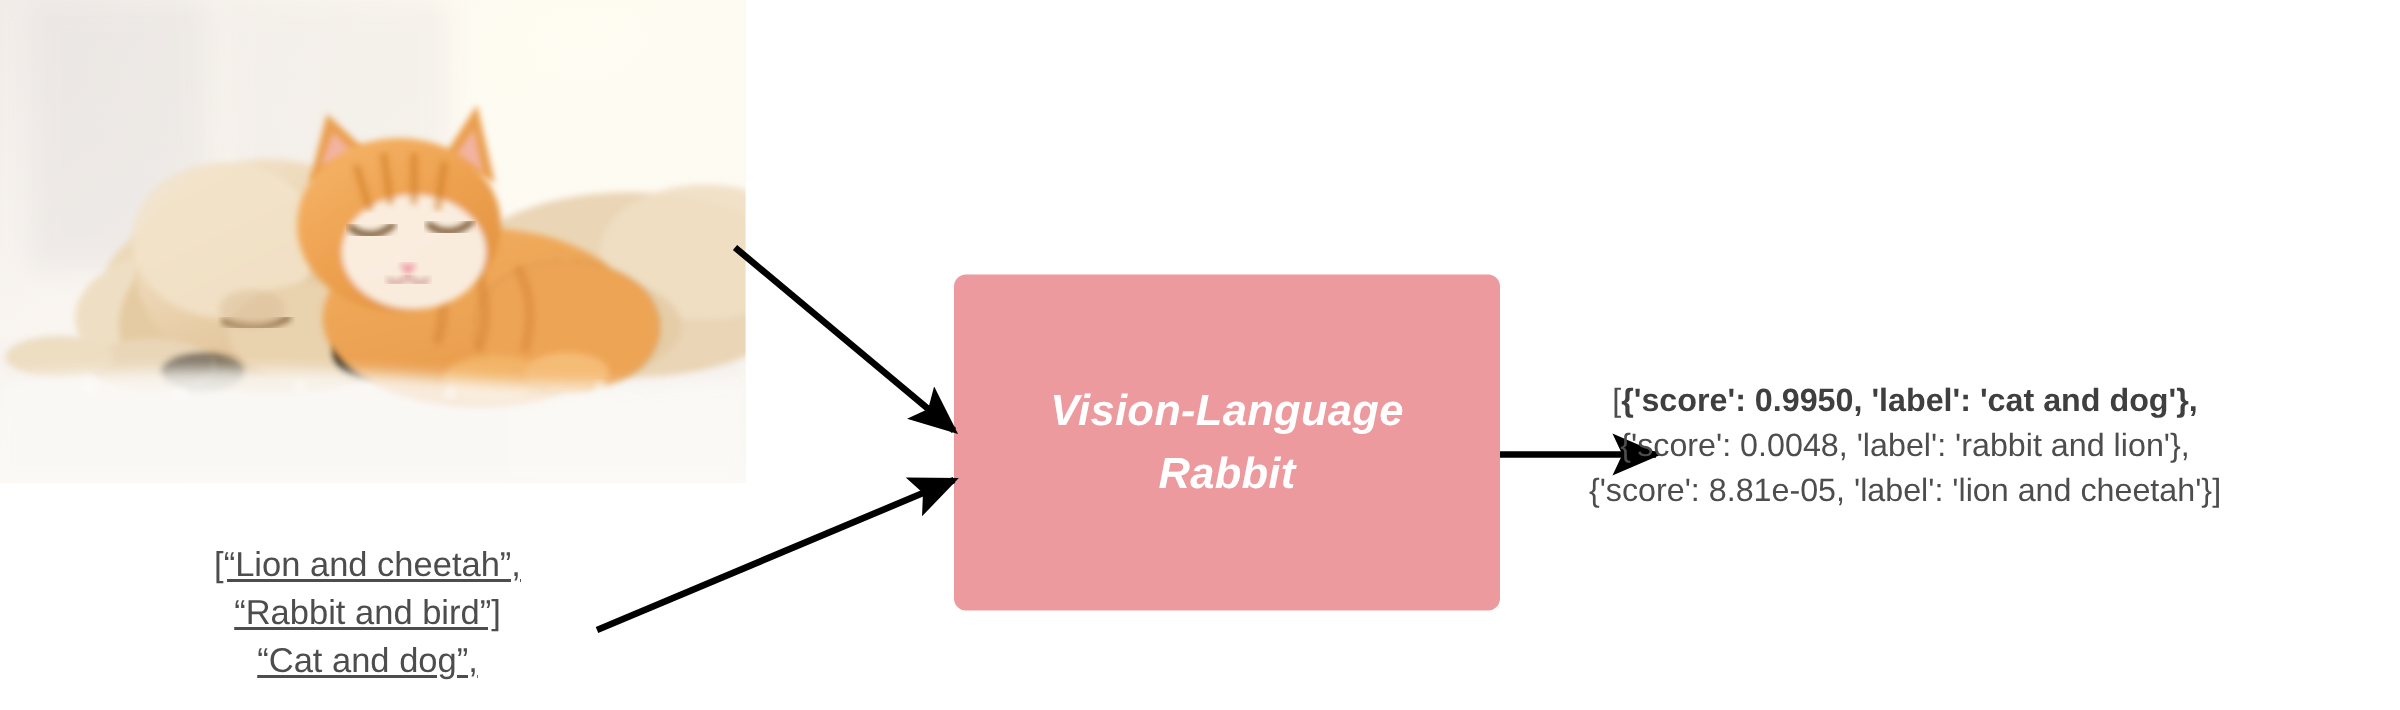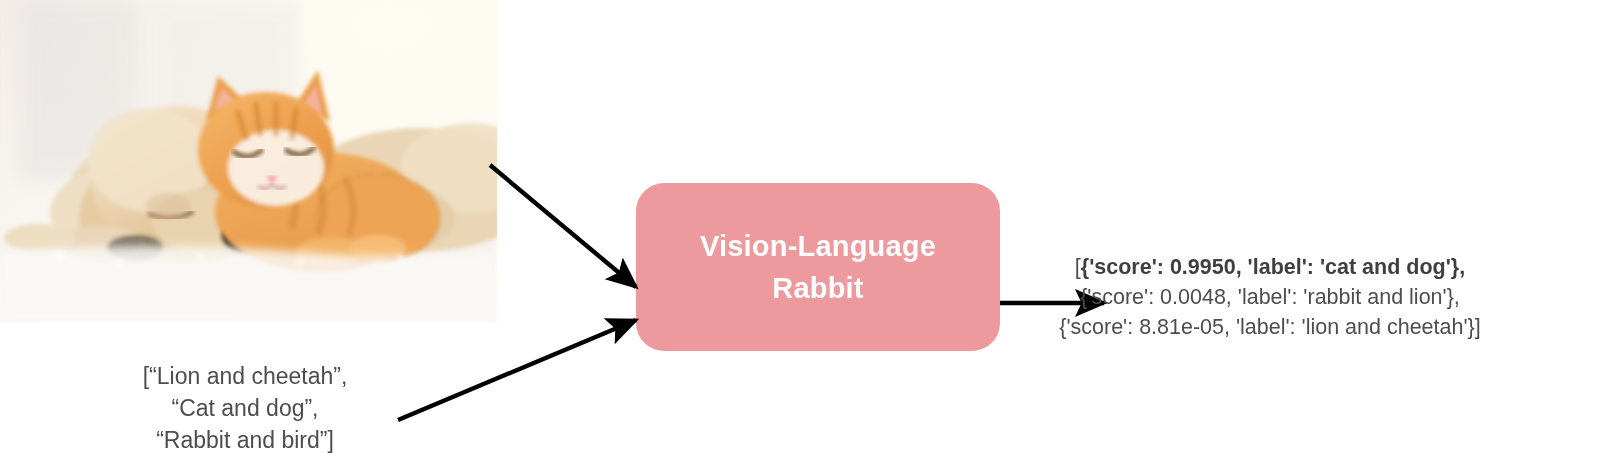--- a/index.html
+++ b/index.html
@@ -32,34 +32,36 @@
   #prompt-list {
     position: absolute;
     left: 45px;
     top: 360px;
     width: 400px;
     text-align: center;
     color: #4d4d4d;
     font-size: 23px;
     line-height: 32px;
     white-space: nowrap;
+    text-decoration: underline;
   }
 
   
   #model-box {
     position: absolute;
     left: 636px;
     top: 183px;
     width: 364px;
-    height: 168px;
+    height: 224px;
     background: #ed9a9e;
-    border-radius: 28px;
+    border-radius: 8px;
     display: flex;
     align-items: center;
     justify-content: center;
+    font-style: italic;
   }
   #model-box-label {
     color: #ffffff;
     font-size: 29px;
     font-weight: bold;
     line-height: 42px;
     text-align: center;
     letter-spacing: 0.2px;
   }
 
@@ -225,22 +227,22 @@
         <circle cx="120" cy="262" r="4" fill="#ffffff"></circle>
         <circle cx="200" cy="258" r="4" fill="#ffffff"></circle>
         <circle cx="300" cy="262" r="4" fill="#ffffff"></circle>
         <circle cx="400" cy="258" r="4" fill="#ffffff"></circle>
       </g>
     </svg>
   </div>
 
   <div id="prompt-list">
     <div>[“Lion and cheetah”,</div>
+    <div>“Rabbit and bird”]</div>
     <div>“Cat and dog”,</div>
-    <div>“Rabbit and bird”]</div>
   </div>
 
   <div id="model-box">
     <div id="model-box-label">
       <span>Vision-Language</span><br>
       <span>Rabbit</span>
     </div>
   </div>
 
   <svg id="arrows" viewBox="0 0 1600 473" xmlns="http://www.w3.org/2000/svg">

